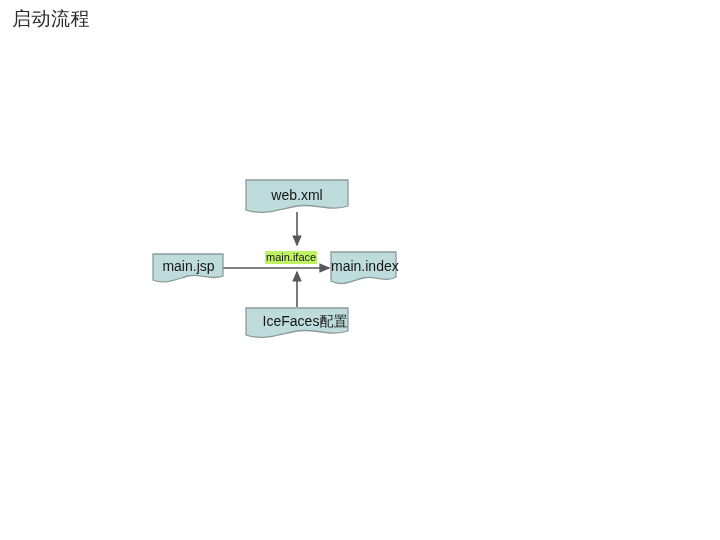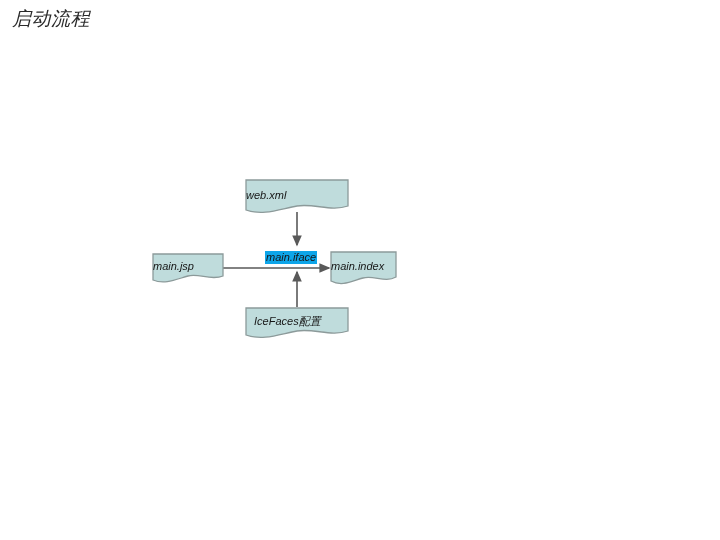--- a/index.html
+++ b/index.html
@@ -15,21 +15,20 @@
     font-family: "Liberation Sans", "DejaVu Sans", sans-serif;
     color: #1a1a1a;
   }
 
   #slide {
     position: absolute;
     inset: 0;
     width: 720px;
     height: 540px;
     background: #ffffff;
-    font-style: italic;
   }
 
   #slide-title {
     position: absolute;
     left: 12px;
     top: 7px;
     font-size: 19px;
     line-height: 24px;
     color: #2b2b2b;
     letter-spacing: 0.5px;
@@ -39,36 +38,37 @@
   #diagram {
     position: absolute;
     left: 0;
     top: 0;
     width: 720px;
     height: 540px;
   }
 
   .node-label {
     position: absolute;
-    font-size: 11px;
+    font-size: 14px;
     line-height: 13px;
     color: #161616;
+    text-align: center;
     white-space: nowrap;
     pointer-events: none;
   }
 
   .edge-label {
     position: absolute;
     font-size: 11px;
     line-height: 13px;
     color: #161616;
     text-align: center;
     white-space: nowrap;
     pointer-events: none;
-    background: #0ea5e9;
+    background: #bef264;
     padding: 0 1px;
   }
 </style>
 </head>
 <body>
 
 <div id="slide">
 
   <div id="slide-title">启动流程</div>
 

